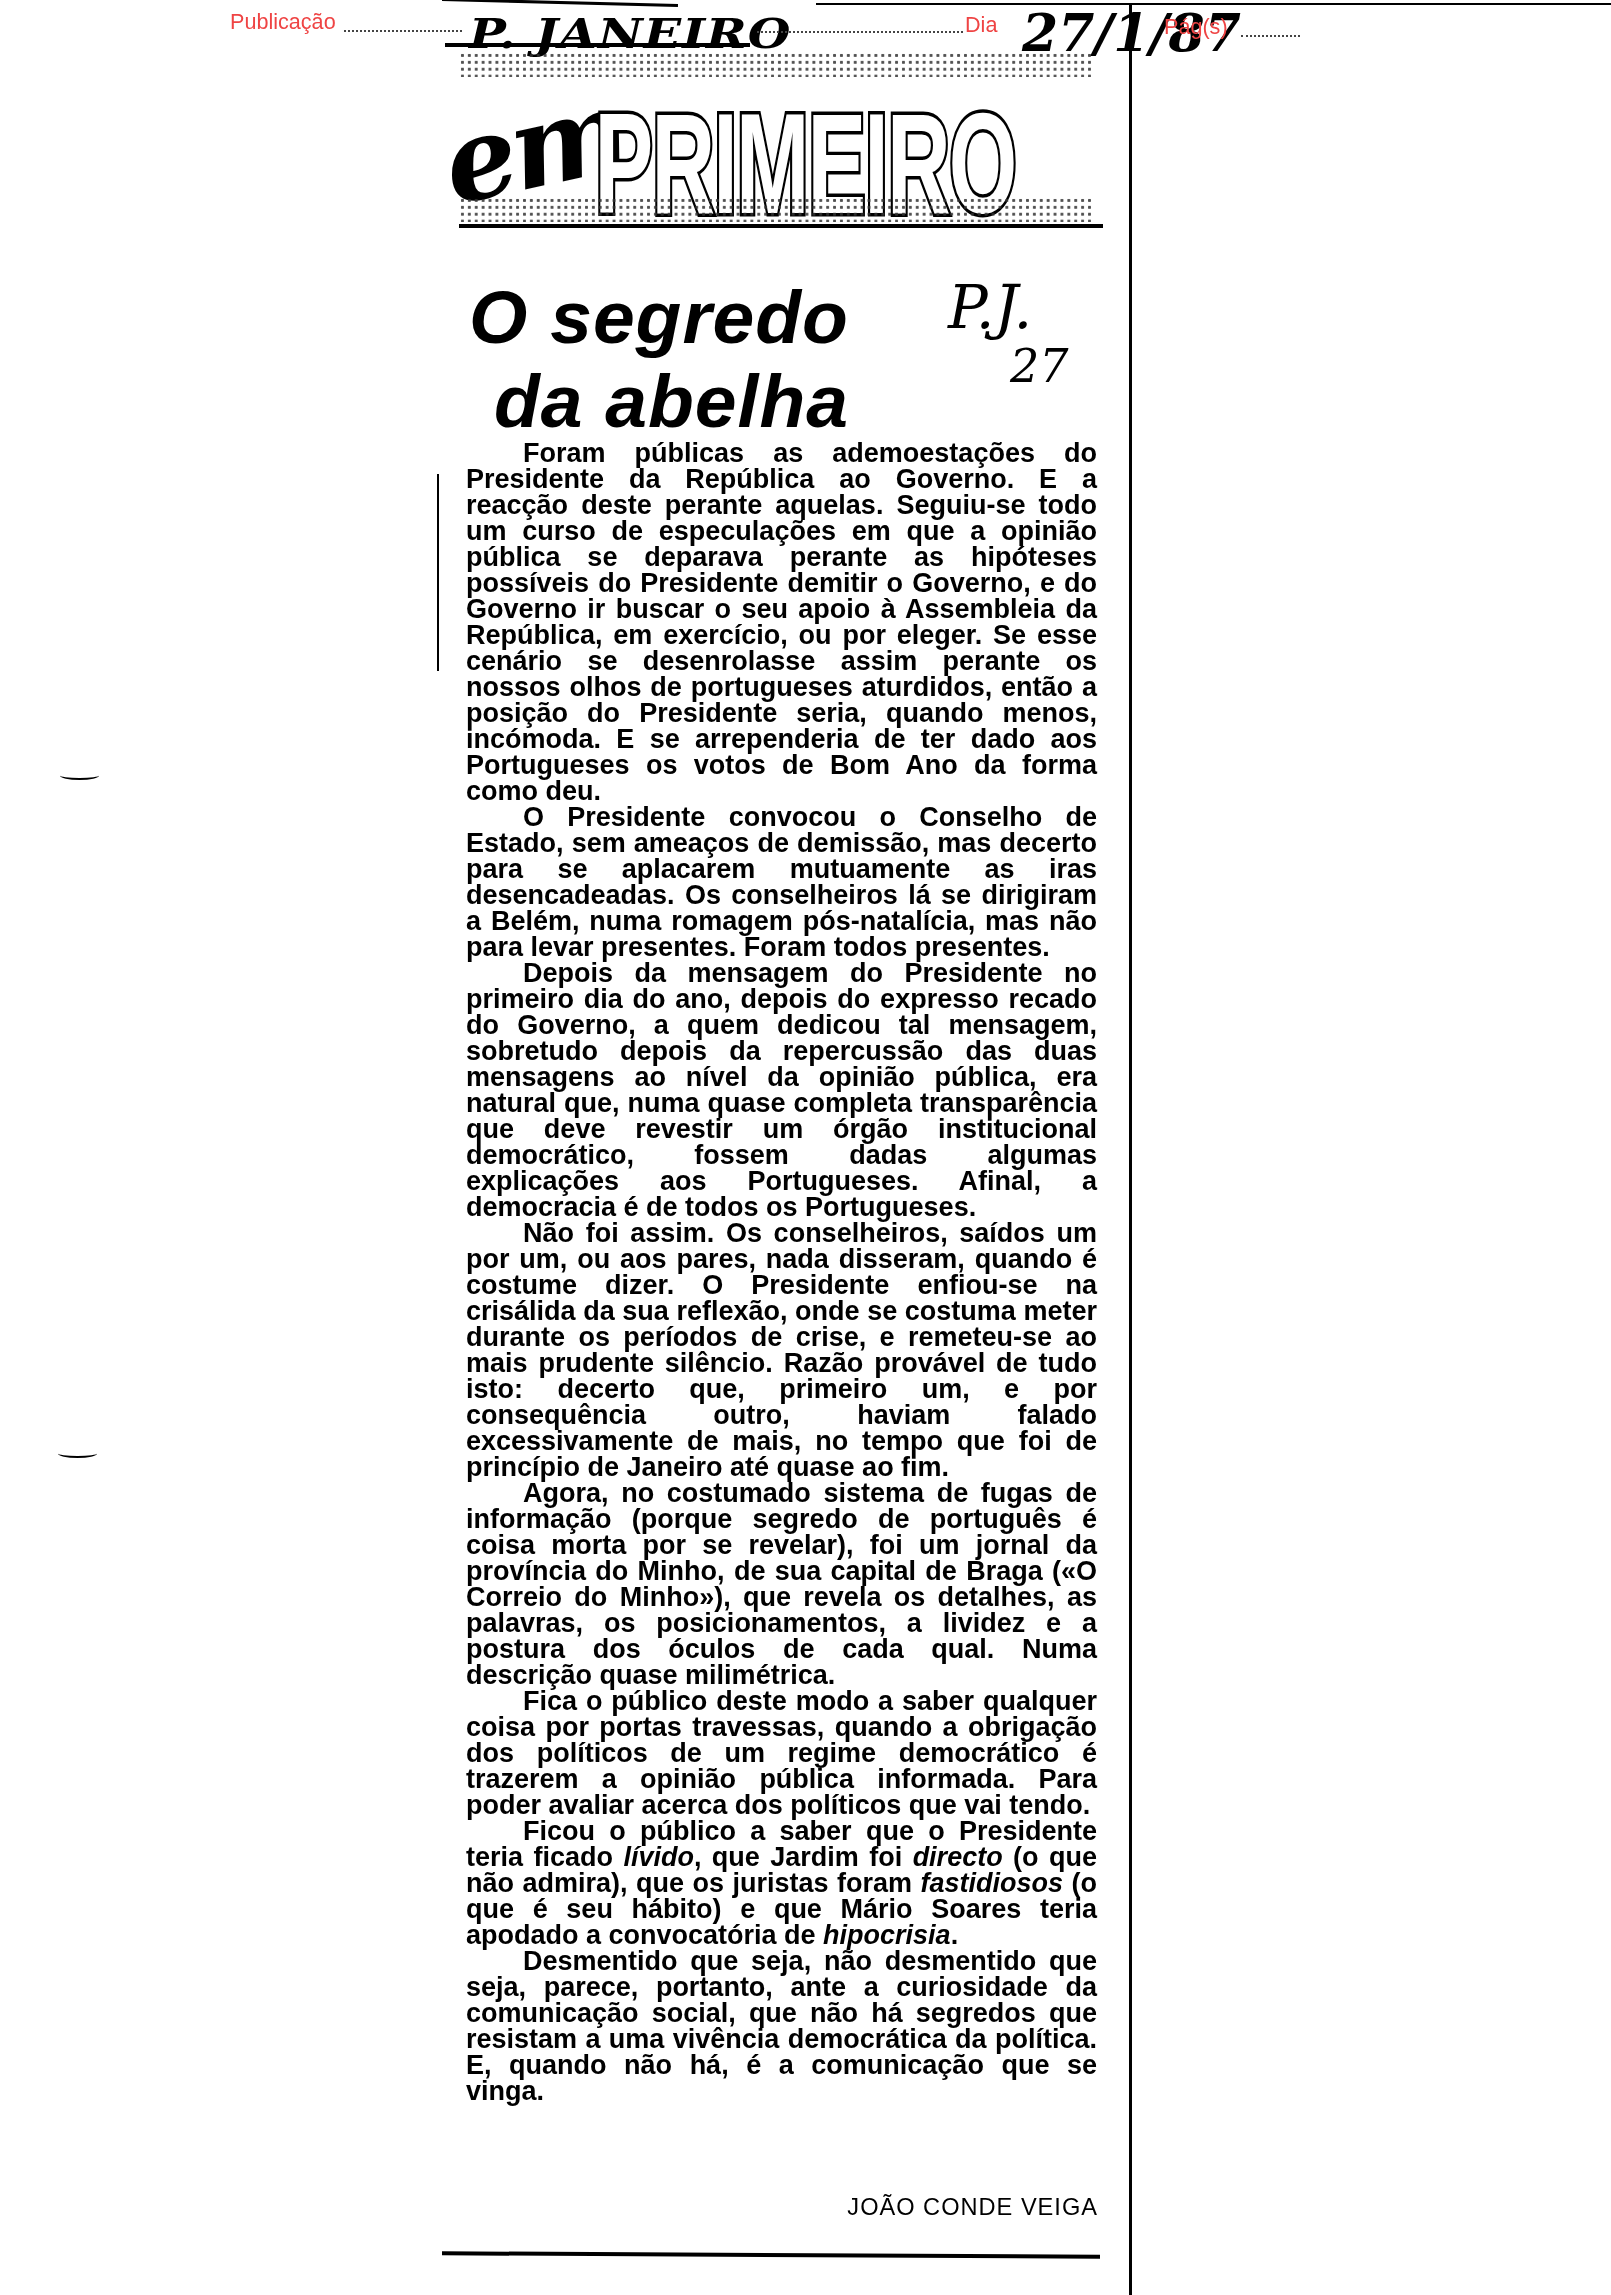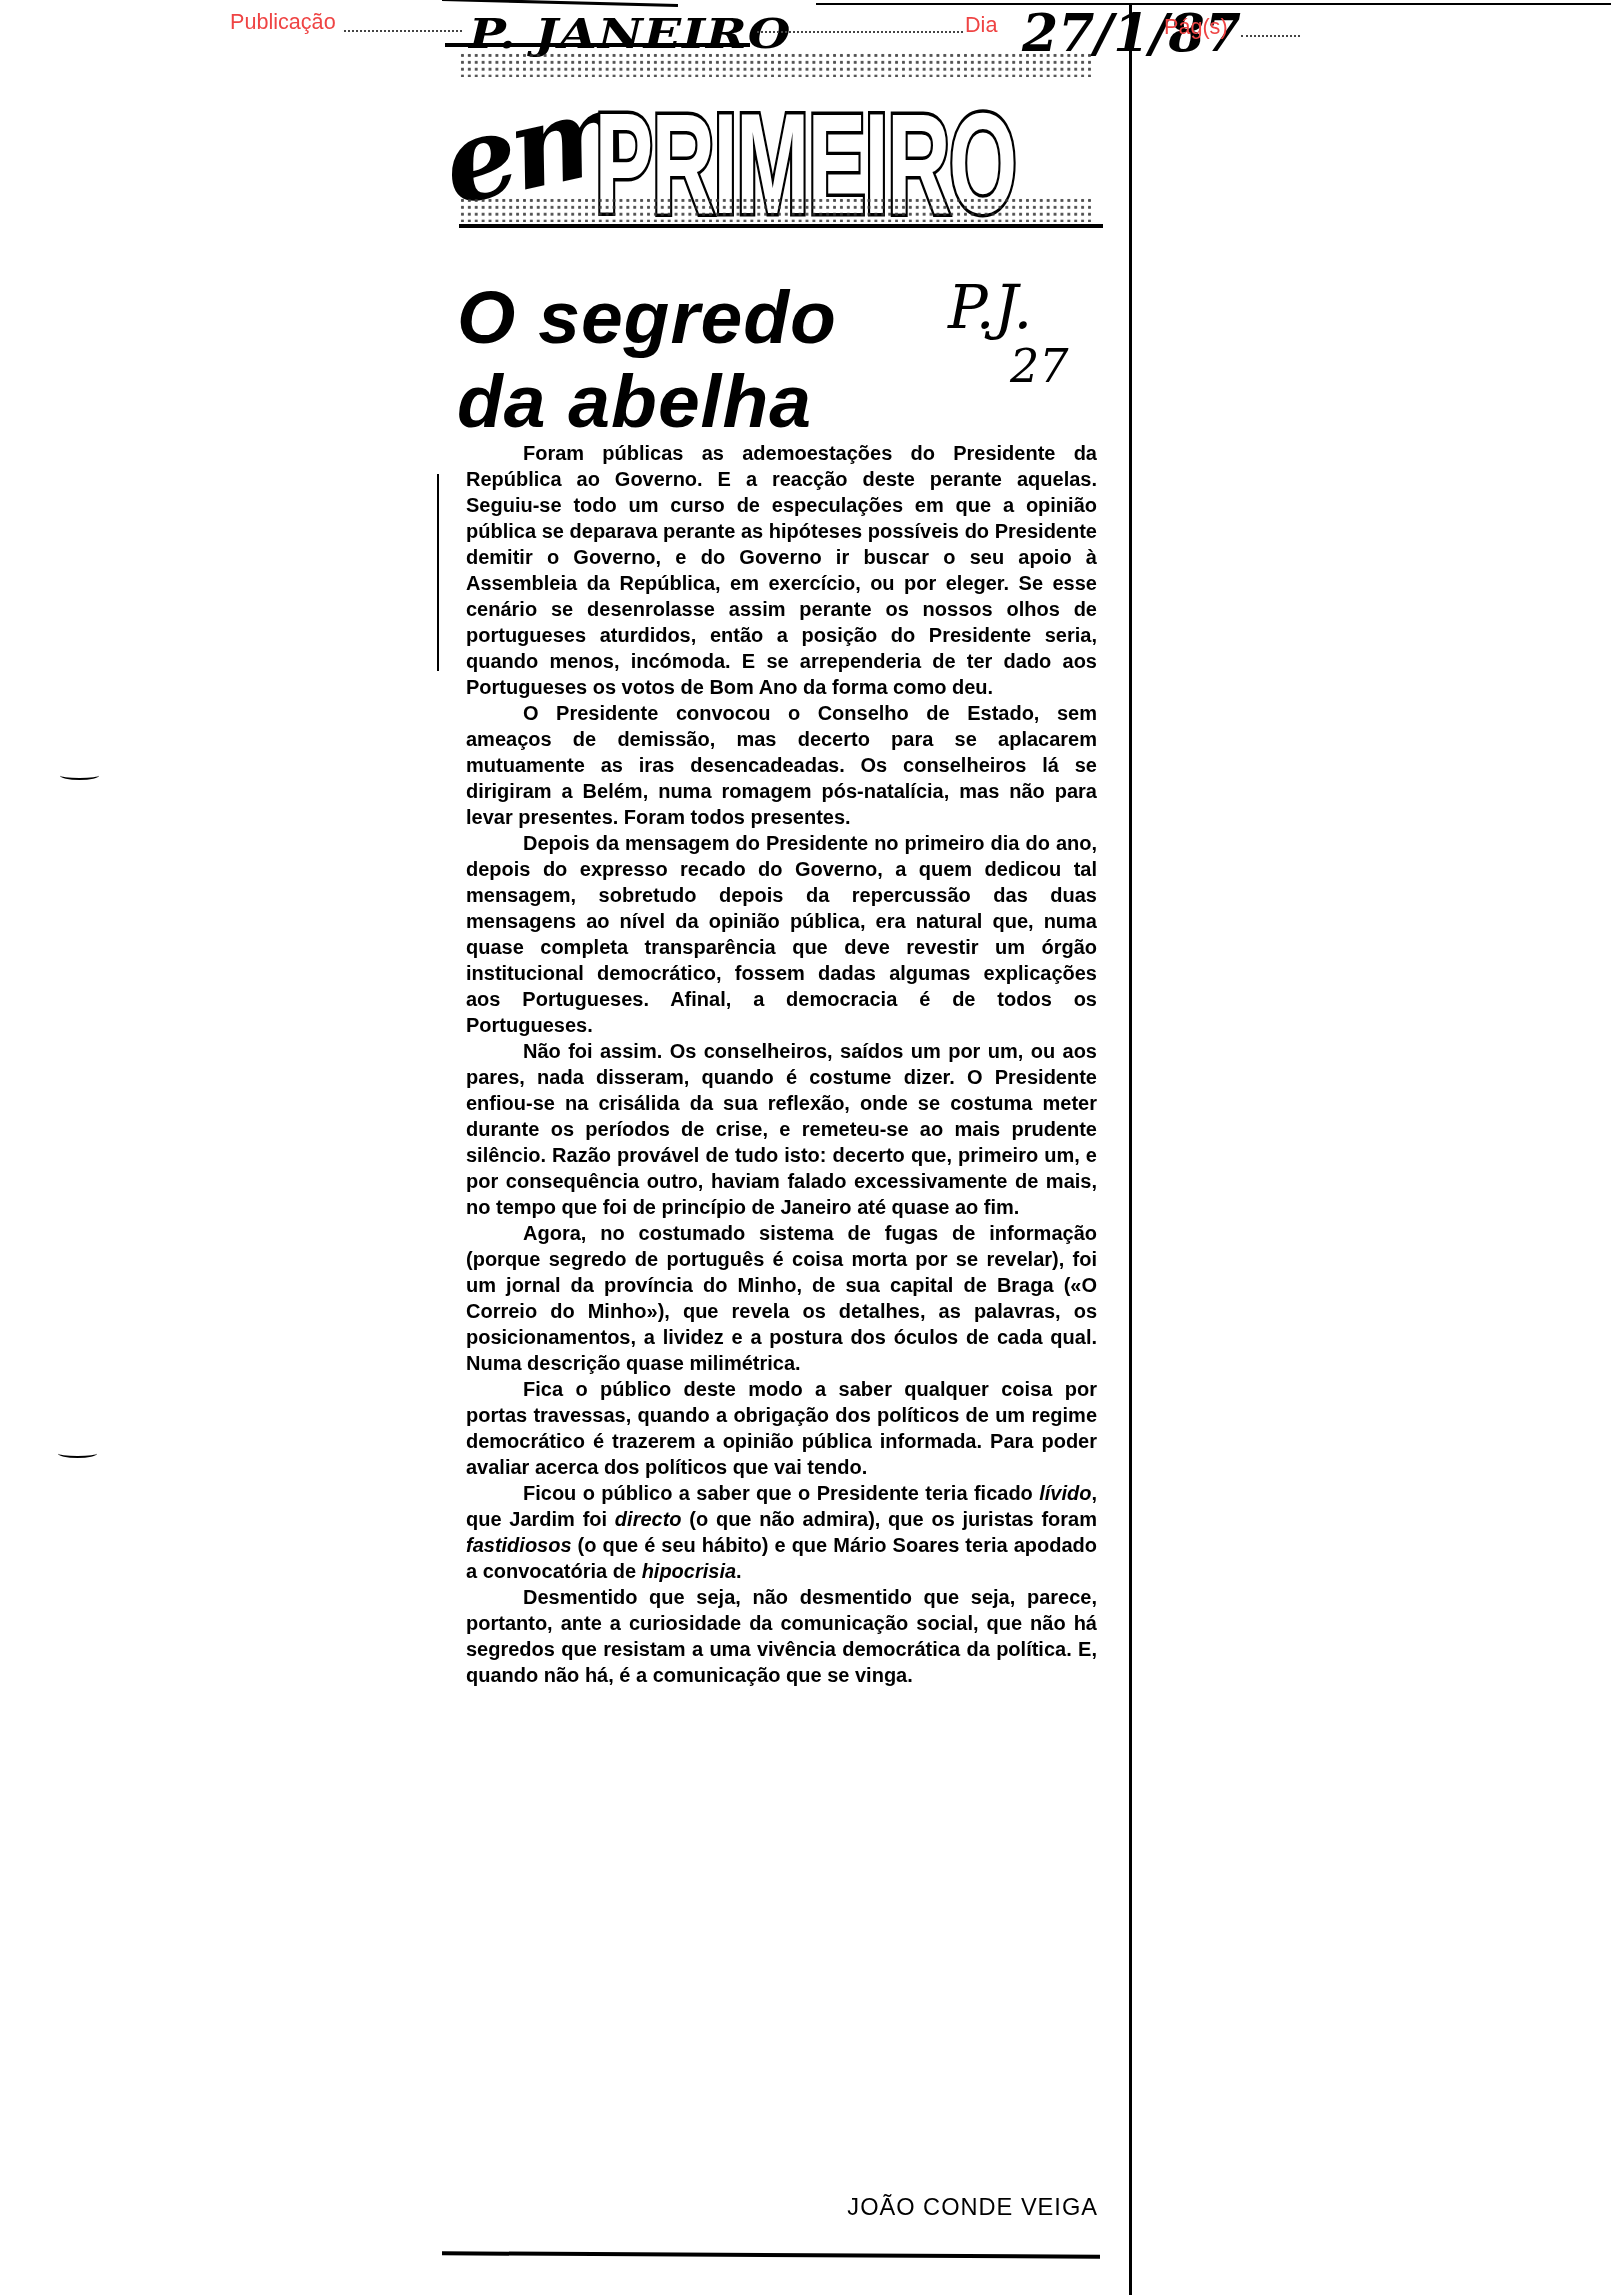--- a/index.html
+++ b/index.html
@@ -11,25 +11,25 @@
   .hand { position:absolute; font-family:"DejaVu Serif", serif; font-style:italic; font-weight:bold; color:#000; }
   .rule { position:absolute; background:#000; }
 
   
   .halftone { position:absolute; background-image:radial-gradient(#333 28%, transparent 32%); background-size:6.9px 6.9px; opacity:.85; }
 
   
   .em-script { position:absolute; left:459px; top:98px; font-family:"DejaVu Serif", serif; font-style:italic; font-size:113px; font-weight:bold; letter-spacing:-4.9px; transform:rotate(-12deg); transform-origin:left bottom; }
   .primeiro { position:absolute; left:668px; top:93px; width:442px; height:142px; display:flex; align-items:center; justify-content:center; font-family:"Liberation Sans", sans-serif; font-weight:bold; font-size:142px; color:#fff; letter-spacing:-2.9px; transform:scaleX(.62); transform-origin:left center; -webkit-text-stroke:6.9px #000; paint-order:stroke fill; line-height:1; }
 
-  .headline { position:absolute; left:457px; top:275px; font-family:"Liberation Sans", sans-serif; font-weight:bold; font-style:italic; font-size:75px; line-height:84px; letter-spacing:1px; }
+  .headline { position:absolute; left:469px; top:275px; font-family:"Liberation Sans", sans-serif; font-weight:bold; font-style:italic; font-size:75px; line-height:84px; letter-spacing:1px;text-align:right; }
   .annot { position:absolute; font-family:"DejaVu Serif", serif; font-style:italic; font-size:59px; }
 
   
-  .article { position:absolute; left:466px; top:440px; width:631px; font-family:"Liberation Sans", sans-serif; font-weight:bold; font-size:20px; line-height:26px; text-align:justify; transform:scaleX(1.0); }
+  .article { position:absolute; left:466px; top:440px; width:631px; font-family:"Liberation Sans", sans-serif; font-weight:bold; font-size:27px; line-height:26px; text-align:justify; transform:scaleX(1.0); }
   .article p { margin:0; text-indent:57px; }
   .article em { font-style:italic; }
   .byline { position:absolute; right:514px; top:2194px; font-family:"Liberation Sans", sans-serif; font-weight:normal; font-size:23.6px; letter-spacing:1px; }
 
   .margin-mark { position:absolute; width:39px; height:6.9px; border-bottom:2.5px solid #000; border-radius:0 0 50% 50%; }
 </style>
 </head>
 <body>
 
 <div>

